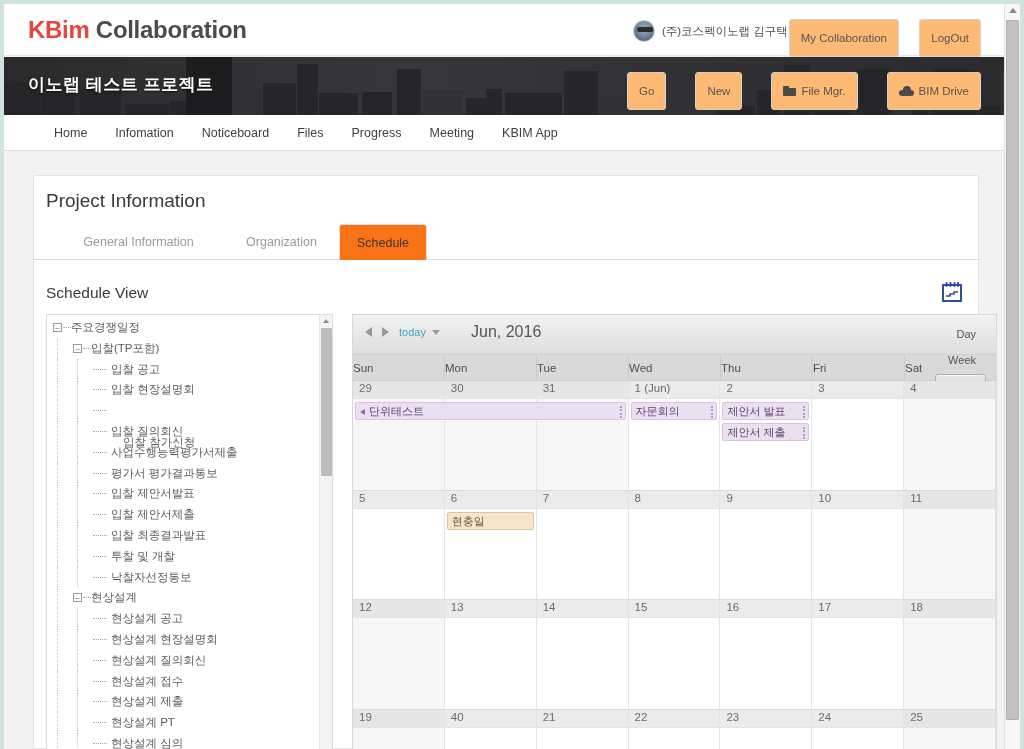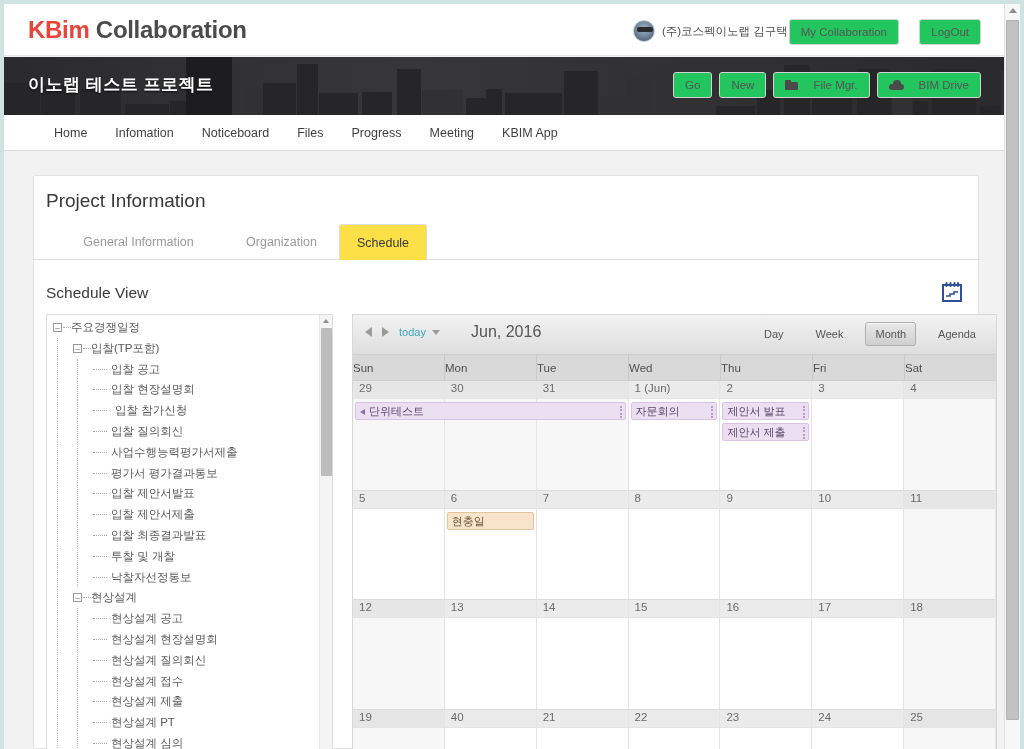--- a/index.html
+++ b/index.html
@@ -44,25 +44,26 @@
   .logo .collab { color:#4b4b4b; }
   .account { position:absolute; right:190px; top:16px; display:flex; align-items:center; gap:7px; }
   .avatar {
     width:22px;height:22px;border-radius:50%;
     background:radial-gradient(circle at 50% 38%, #9fb3c9 0%, #6b7f96 55%, #3c4a5a 100%);
     border:1px solid #c3cdd8; position:relative; overflow:hidden; flex:0 0 auto;
   }
   .avatar:after{content:"";position:absolute;left:3px;top:6px;width:16px;height:5px;background:#2b2b2b;border-radius:2px;}
   .account-name { font-size:11.5px; color:#4d4d4d; white-space:nowrap; }
   .btn-plain {
-    height:26px; padding:0 11px; background:#22c55e;
+    height:38px; padding:0 11px; background:#fdba74;
     border:1px solid #d2d2d2; border-radius:3px;
     font-size:11.5px; color:#555; cursor:pointer;
     display:inline-flex;align-items:center;justify-content:center;
     font-family:"Liberation Sans", sans-serif;
+    margin-left:22px;
   }
   .btn-mycollab { position:absolute; right:105px; top:15px; }
   .btn-logout { position:absolute; right:23px; top:15px; }
 
   
   .banner {
     position:absolute; left:4px; top:57px; width:1000px; height:58px;
     overflow:hidden;
     background:
       linear-gradient(90deg, rgba(30,30,32,0.55) 0%, rgba(45,45,48,0.25) 40%, rgba(30,30,32,0.55) 100%),
@@ -70,21 +71,21 @@
   }
   .sky { position:absolute; inset:0; }
   .sky span { position:absolute; bottom:0; background:#262628; }
   .sky span.lit { background:#313134; }
   .banner-title {
     position:absolute; left:24px; top:16px;
     font-size:17px; font-weight:bold; color:#fff;
     letter-spacing:0.5px; text-shadow:0 1px 2px rgba(0,0,0,.8);
   }
   .banner-actions { position:absolute; right:23px; top:15px; display:flex; gap:7px; }
-  .btn-icon { display:inline-flex; align-items:center; gap:15px; }
+  .btn-icon { display:inline-flex; align-items:center; gap:5px; }
   .ic-folder { width:13px;height:10px;position:relative;flex:0 0 auto; }
   .ic-folder:before{content:"";position:absolute;left:0;top:2px;width:13px;height:8px;background:#4a4a4a;border-radius:1px;}
   .ic-folder:after{content:"";position:absolute;left:0;top:0;width:6px;height:3px;background:#4a4a4a;border-radius:1px 1px 0 0;}
   .ic-cloud { width:15px;height:10px;position:relative;flex:0 0 auto; }
   .ic-cloud:before{content:"";position:absolute;left:0;bottom:0;width:15px;height:6px;background:#4a4a4a;border-radius:4px;}
   .ic-cloud:after{content:"";position:absolute;left:4px;bottom:3px;width:8px;height:7px;background:#4a4a4a;border-radius:50%;}
 
   
   .nav {
     position:absolute; left:4px; top:115px; width:1000px; height:36px;
@@ -111,21 +112,21 @@
   }
   .tab {
     position:absolute; top:0; height:37px; line-height:36px;
     font-size:12.5px; color:#9a9a9a; cursor:pointer; text-align:center;
     background:transparent;
   }
   .tab.t1 { left:32px; width:145px; }
   .tab.t2 { left:190px; width:115px; }
   .tab.active {
     left:305px; width:88px;
-    color:#3a3a3a; background:#fde047;
+    color:#3a3a3a; background:#f97316;
     border:1px solid #ddd; border-bottom:1px solid #fff;
     border-radius:3px 3px 0 0;
   }
 
   
   .sv-title { position:absolute; left:12px; top:108px; font-size:15.5px; color:#3a3a3a; }
   .sv-cal-icon { position:absolute; right:14px; top:104px; width:24px; height:24px; cursor:pointer; }
 
   
   .tree-panel {
@@ -162,21 +163,21 @@
     position:relative; height:40px;
     background:linear-gradient(#f2f2f2,#dedede);
     border-bottom:1px solid #cfcfcf;
   }
   .cal-nav { position:absolute; left:12px; top:11px; display:flex; align-items:center; gap:10px; }
   .arrow-l { width:0;height:0;border-top:5px solid transparent;border-bottom:5px solid transparent;border-right:7px solid #9a9a9a; cursor:pointer; }
   .arrow-r { width:0;height:0;border-top:5px solid transparent;border-bottom:5px solid transparent;border-left:7px solid #9a9a9a; cursor:pointer; }
   .today-btn { font-size:11px; color:#3da3bd; cursor:pointer; }
   .caret-dn { width:0;height:0;border-left:4px solid transparent;border-right:4px solid transparent;border-top:5px solid #9a9a9a; cursor:pointer; margin-left:-4px; }
   .cal-title { position:absolute; left:118px; top:8px; font-size:16px; color:#555; }
-  .cal-views { position:absolute; right:10px; top:7px; display:flex; align-items:center; gap:12px; }
+  .cal-views { position:absolute; right:10px; top:7px; display:flex; align-items:flex-end; gap:2px;flex-direction:column; }
   .view-btn {
     font-size:11px; color:#555; padding:5px 9px; cursor:pointer; border-radius:3px;
     border:1px solid transparent; background:transparent;
     font-family:"Liberation Sans", sans-serif;
   }
   .view-btn.sel {
     background:linear-gradient(#e8e8e8,#cfcfcf);
     border:1px solid #aeaeae;
     box-shadow:inset 0 1px 0 #f6f6f6;
   }
@@ -342,21 +343,21 @@
           <div class="tree-node">
             <div class="vline" style="left: 10px;"></div>
             <div class="vline" style="left: 30px;"></div>
             <div class="dash" style="left: 46px; width: 14px;"></div>
             <div class="lbl" style="left: 64px;">입찰 현장설명회</div>
           </div>
           <div class="tree-node">
             <div class="vline" style="left: 10px;"></div>
             <div class="vline" style="left: 30px;"></div>
             <div class="dash" style="left: 46px; width: 14px;"></div>
-            <div class="lbl" style="left: 68px;">입찰 참가신청</div>
+            <div class="lbl" style="left: 76px; margin-top: 32px;">입찰 참가신청</div>
           </div>
           <div class="tree-node">
             <div class="vline" style="left: 10px;"></div>
             <div class="vline" style="left: 30px;"></div>
             <div class="dash" style="left: 46px; width: 14px;"></div>
             <div class="lbl" style="left: 64px;">입찰 질의회신</div>
           </div>
           <div class="tree-node">
             <div class="vline" style="left: 10px;"></div>
             <div class="vline" style="left: 30px;"></div>

